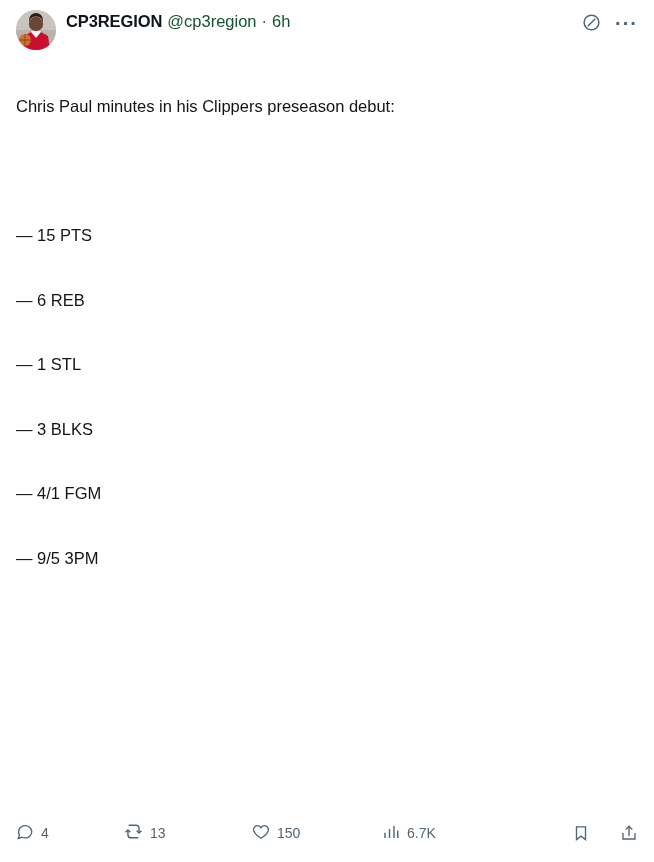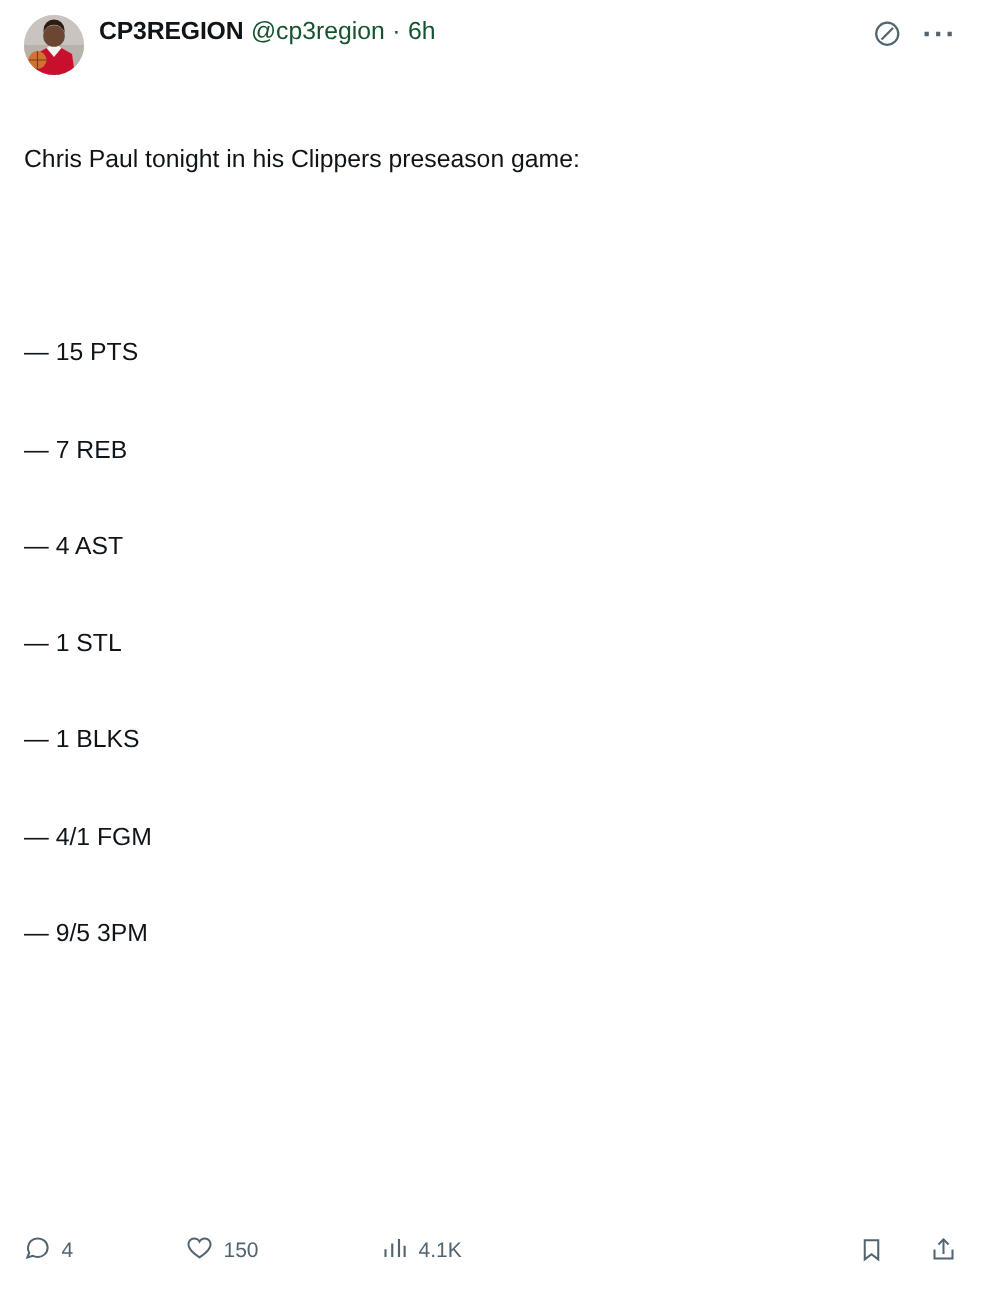--- a/index.html
+++ b/index.html
@@ -166,65 +166,75 @@
         <svg width="19" height="19" viewBox="0 0 24 24" fill="none" stroke="#536471" stroke-width="1.9">
           <circle cx="12" cy="12" r="9.3"></circle>
           <line x1="7.2" y1="16.8" x2="16.8" y2="7.2"></line>
         </svg>
       </span>
       <span class="icon-btn more-dots">···</span>
     </div>
   </div>
 
   <div class="body-text">
-    <div><span class="lead-strong">Chris Paul</span><span> tonight in his Clippers preseason game:</span></div>
+    <div><span class="lead-strong">Chris Paul</span><span> minutes in his Clippers preseason debut:</span></div>
     <div class="blank-line"></div>
     <div>— 15 PTS</div>
-    <div>— 7 REB</div>
-    <div>— 4 AST</div>
+    <div>— 6 REB</div>
     <div>— 1 STL</div>
-    <div>— 1 BLKS</div>
+    <div>— 3 BLKS</div>
     <div>— 4/1 FGM</div>
     <div>— 9/5 3PM</div>
     <div class="blank-line"></div>
     <div class="blank-line"></div>
     
   </div>
 
   <div class="actions">
 
     <div class="action a-reply">
       <span>
         <svg width="18" height="18" viewBox="0 0 24 24" fill="none" stroke="#536471" stroke-width="1.8">
           <path d="M21 11.5a8.4 8.4 0 0 1-9 8.4 9.3 9.3 0 0 1-4-.9L3 20.5l1.6-4.3A8.2 8.2 0 0 1 3.5 11.5 8.4 8.4 0 0 1 12 3.5a8.4 8.4 0 0 1 9 8z"></path>
         </svg>
       </span>
       <span class="count">4</span>
     </div>
 
+    <div class="action a-retweet">
+      <span>
+        <svg width="19" height="19" viewBox="0 0 24 24" fill="none" stroke="#536471" stroke-width="1.8">
+          <path d="M6 4h9a4 4 0 0 1 4 4v6"></path>
+            <path d="M16 11l3 3 3-3"></path>
+          <path d="M18 20H9a4 4 0 0 1-4-4v-6"></path>
+            <path d="M8 13l-3-3-3 3"></path>
+        </svg>
+      </span>
+      <span class="count">13</span>
+    </div>
 
     <div class="action a-like">
       <span>
         <svg width="18" height="18" viewBox="0 0 24 24" fill="none" stroke="#536471" stroke-width="1.8">
           <path d="M12 20.3s-7.5-4.6-9.2-9A5 5 0 0 1 12 6.3a5 5 0 0 1 9.2 5c-1.7 4.4-9.2 9-9.2 9z"></path>
         </svg>
       </span>
       <span class="count">150</span>
     </div>
 
     <div class="action a-views">
       <span>
         <svg width="18" height="18" viewBox="0 0 24 24" fill="none" stroke="#536471" stroke-width="1.9">
           <line x1="4" y1="20" x2="4" y2="13"></line>
           <line x1="10" y1="20" x2="10" y2="8"></line>
           <line x1="16" y1="20" x2="16" y2="4"></line>
           <line x1="21" y1="20" x2="21" y2="10"></line>
         </svg>
       </span>
-      <span class="count">4.1K</span>
+      <span class="count">6.7K</span>
     </div>
 
     <div class="right-actions">
       <span class="icon-btn">
         <svg width="18" height="18" viewBox="0 0 24 24" fill="none" stroke="#536471" stroke-width="1.8">
           <path d="M6 3.8h12v17l-6-4.6-6 4.6z"></path>
         </svg>
       </span>
       <span class="icon-btn">
         <svg width="18" height="18" viewBox="0 0 24 24" fill="none" stroke="#536471" stroke-width="1.8">

